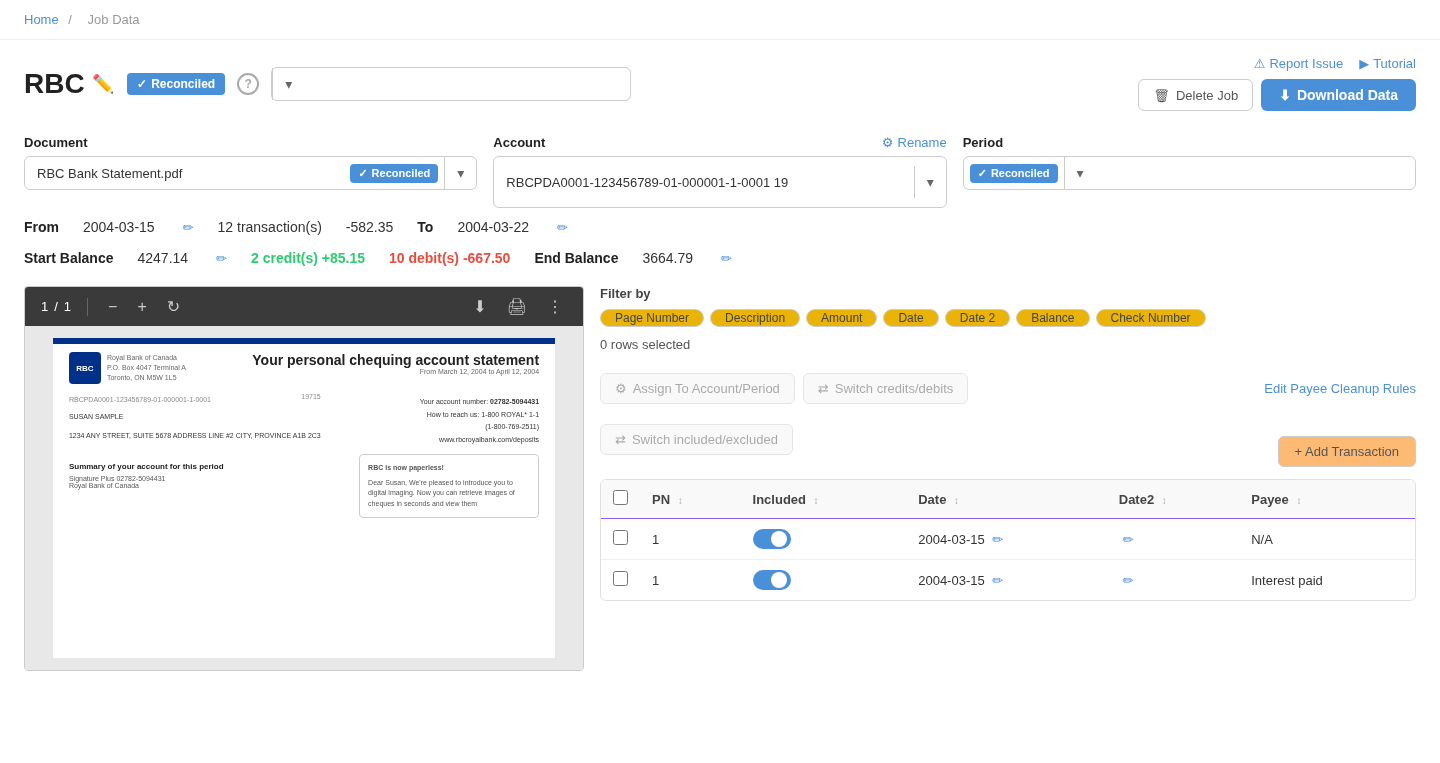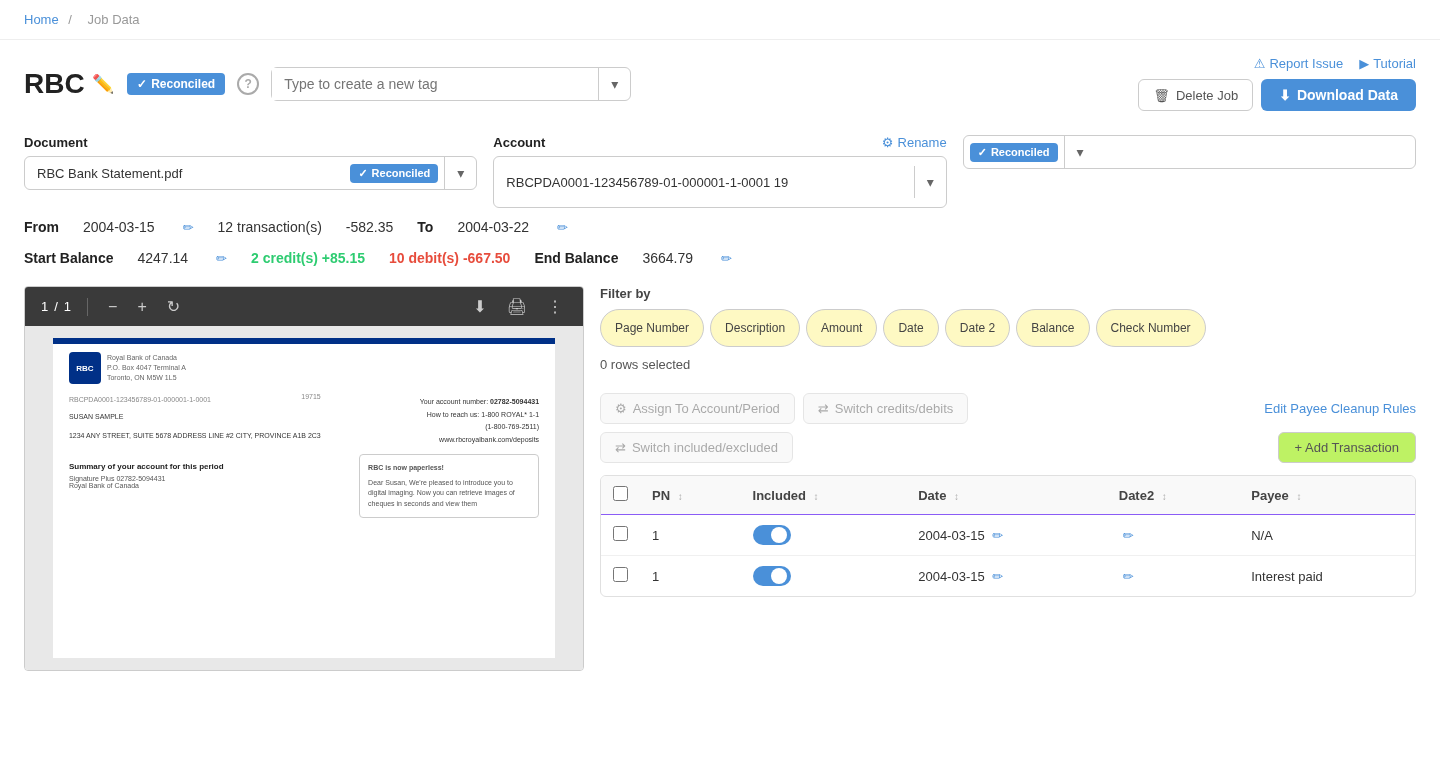--- a/index.html
+++ b/index.html
@@ -67,28 +67,28 @@
     .pdf-summary-title { font-weight: 700; font-size: 8px; color: #222; margin-bottom: 4px; }
     .pdf-summary-text { font-size: 7px; color: #555; }
     .pdf-paperless-box { border: 1px solid #ccc; border-radius: 4px; padding: 8px; max-width: 180px; font-size: 7px; color: #555; line-height: 1.5; }
     .pdf-lower { display: flex; justify-content: space-between; margin-top: 8px; }
 
     
     .right-panel { flex: 1; }
     .filter-section { margin-bottom: 12px; }
     .filter-title { font-size: 13px; font-weight: 600; color: #444; margin-bottom: 8px; }
     .filter-chips { display: flex; flex-wrap: wrap; gap: 6px; margin-bottom: 10px; }
-    .filter-chip { border: 1px solid #ccc; border-radius: 20px; padding: 11px 14px; font-size: 12px; color: #444; cursor: pointer; background: #fef9c3; }
+    .filter-chip { border: 1px solid #ccc; border-radius: 20px; padding: 1px 14px; font-size: 12px; color: #444; cursor: pointer; background: #eab308; }
     .rows-selected { font-size: 13px; color: #555; margin-bottom: 21px; }
 
     .action-row { display: flex; align-items: center; justify-content: space-between; margin-bottom: 8px; gap: 8px; flex-wrap: wrap; }
     .action-row-left { display: flex; gap: 8px; flex-wrap: wrap; }
     .btn-action { border: 1px solid #ccc; border-radius: 6px; background: #f5f5f5; color: #555; padding: 7px 14px; font-size: 13px; cursor: pointer; display: flex; align-items: center; gap: 6px; }
     .btn-action:disabled, .btn-action.disabled { opacity: 0.5; cursor: default; }
-    .btn-add-transaction { border: 1px solid #ccc; border-radius: 6px; background: #bef264; color: #555; padding: 7px 16px; font-size: 13px; cursor: pointer; font-weight: 500; }
+    .btn-add-transaction { border: 1px solid #ccc; border-radius: 6px; background: #fdba74; color: #555; padding: 7px 16px; font-size: 13px; cursor: pointer; font-weight: 500; margin-top: 24px; }
     .edit-payee-link { color: #4a90d9; font-size: 13px; cursor: pointer; text-decoration: none; }
 
     
     .table-wrapper { border: 1px solid #e0e0e0; border-radius: 6px; overflow: auto; }
     table { width: 100%; border-collapse: collapse; font-size: 13px; }
     thead tr { background: #f9f9f9; }
     thead th { padding: 10px 12px; text-align: left; font-weight: 600; color: #444; border-bottom: 1px solid #8b5cf6; white-space: nowrap; }
     thead th .sort-icon { color: #aaa; margin-left: 4px; font-size: 10px; }
     tbody tr { border-bottom: 1px solid #f0f0f0; }
     tbody tr:last-child { border-bottom: none; }
@@ -120,21 +120,20 @@
       <span class="edit-icon">✏️</span>
     </div>
     <div class="reconciled-badge">
       <span>✓</span>
       <span>Reconciled</span>
     </div>
     <div class="help-icon">
       <span>?</span>
     </div>
     <div class="tag-input-wrapper">
-      <input type="text" class="tag-input" placeholder="Type to create a new tag" style="">
       <div class="tag-dropdown-btn">▾</div>
     </div>
   </div>
   <div class="header-right">
     <div class="header-right-top">
       <button class="btn-report">
         <span>⚠</span>
         <span>Report Issue</span>
       </button>
       <button class="btn-tutorial">
@@ -178,20 +177,21 @@
           <span>Rename</span>
         </button>
       </div>
       <div class="select-wrapper" style="min-height: 52px;">
         <span class="select-value">RBCPDA0001-123456789-01-000001-1-0001 19</span>
         <div class="select-arrow">▾</div>
       </div>
     </div>
 
     <div class="info-col">
+      <label>Period</label>
       <div class="select-wrapper">
         <div class="reconciled-badge" style="margin: 4px 6px; font-size: 11px; padding: 3px 8px;">
           <span>✓</span>
           <span>Reconciled</span>
         </div>
         <div class="select-arrow">▾</div>
       </div>
     </div>
   </div>
 
@@ -239,20 +239,25 @@
       <div class="pdf-page">
         <div class="pdf-blue-bar"></div>
         <div class="pdf-header-section">
           <div class="pdf-logo">
             <div class="pdf-logo-box">RBC</div>
             <div class="pdf-logo-text">
               <div>Royal Bank of Canada</div>
               <div style="white-space:pre-line;">P.O. Box 4047 Terminal A
 Toronto, ON M5W 1L5</div>
             </div>
+          </div>
+          <div>
+            <div class="pdf-title">Your personal chequing
+account statement</div>
+            <div class="pdf-subtitle">From March 12, 2004 to April 12, 2004</div>
           </div>
         </div>
         <div style="display:flex;justify-content:space-between;align-items:flex-start;gap:12px;">
           <div>
             <div style="font-size:7px;color:#888;">RBCPDA0001-123456789-01-000001-1-0001</div>
             <div style="font-size:7px;color:#888;float:right;margin-top:-10px;">19715</div>
             <div class="pdf-address">SUSAN SAMPLE</div>
             <div class="pdf-address">1234 ANY STREET, SUITE 5678
 ADDRESS LINE #2
 CITY, PROVINCE A1B 2C3</div>

